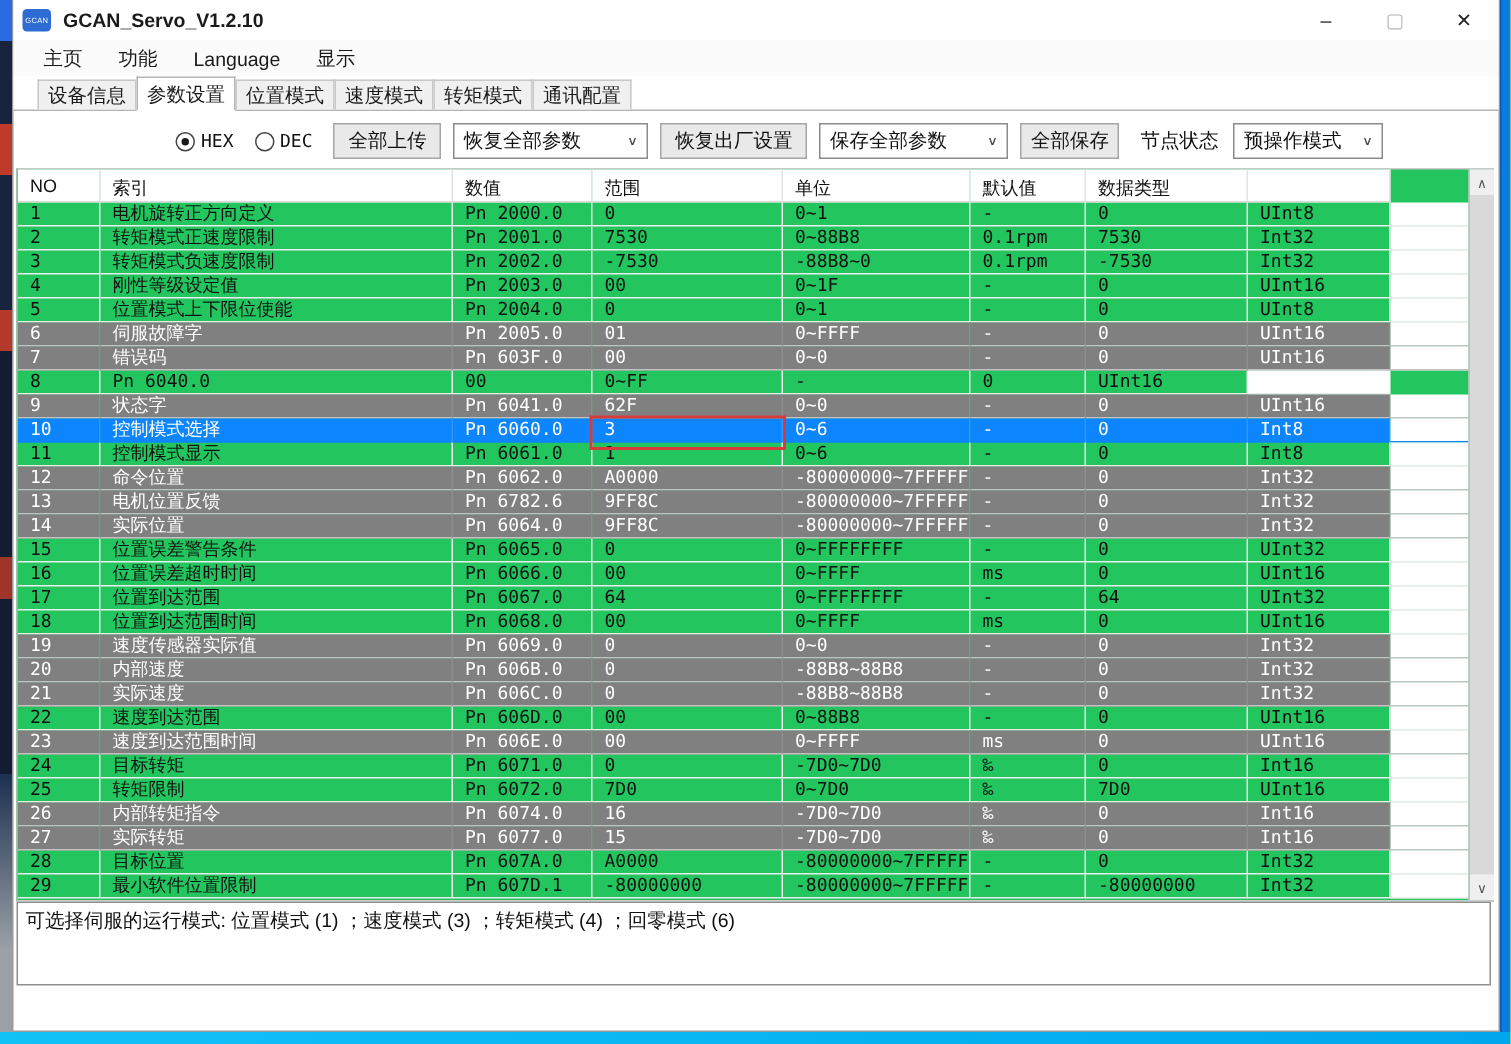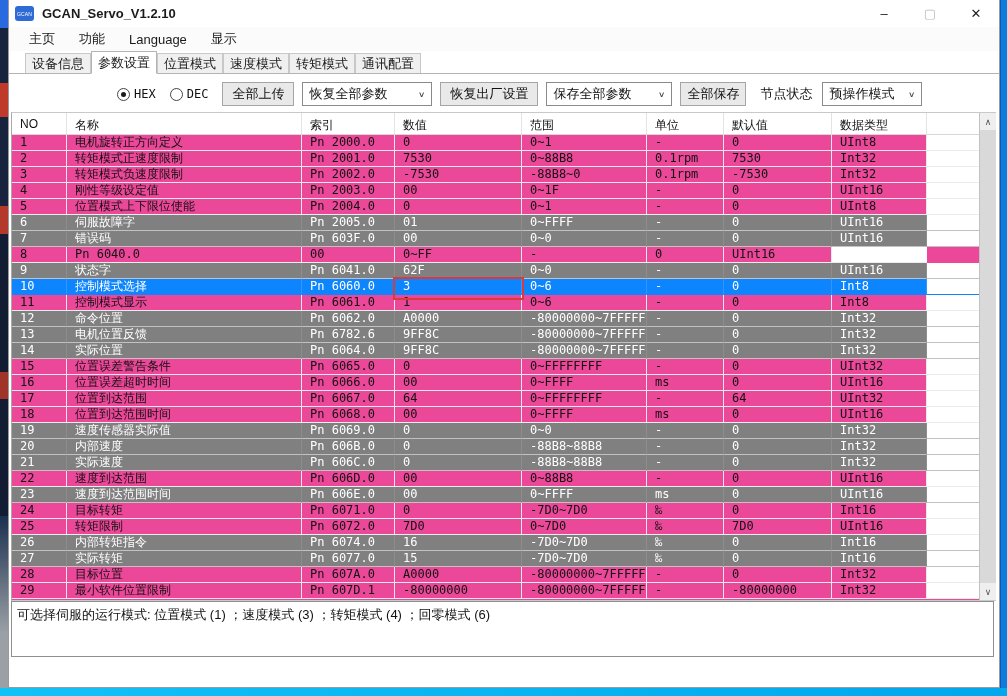--- a/index.html
+++ b/index.html
@@ -42,21 +42,21 @@
   .btn-factory { width:98px; }
   .btn-saveall { width:66px; }
   .tb-select { height:24px; background:#fff; border:1px solid #8a8a8a; font-size:13px; color:#111; display:flex; align-items:center; padding:0 6px; margin-right:8px; }
   .sel-restore { width:130px; }
   .sel-save { width:126px; }
   .sel-node { width:100px; }
   .chev { margin-left:auto; font-size:10px; color:#444; transform:scaleY(.8); }
   .node-label { font-size:13px; color:#111; margin:0 10px 0 6px; }
 
   
-  .table-wrap { position:absolute; left:2px; top:112px; width:985px; height:489px; background:#ec4899; border-left:1px solid #a9a9a9; border-top:1px solid #c9c9c9; border-bottom:1px solid #c9c9c9; }
+  .table-wrap { position:absolute; left:2px; top:112px; width:985px; height:489px; background:#22c55e; border-left:1px solid #a9a9a9; border-top:1px solid #c9c9c9; border-bottom:1px solid #c9c9c9; }
   .grid-row { display:grid; grid-template-columns:55px 235px 93px 127px 125px 77px 108px 95px 1fr; }
   .thead { height:22px; }
   .th { font-size:12px; color:#111; padding:4px 0 0 8px; border-right:1px solid #e3e3e3; border-bottom:1px solid #d8d8d8; background:#fff; white-space:nowrap; overflow:hidden; }
   .tbody { position:absolute; top:22px; left:0; right:17px; }
   .trow { height:16px; }
   .td { font-size:12px; line-height:15px; padding-left:8px; border-right:1px solid #e9e9e9; border-bottom:1px solid #ececec; color:#111; white-space:nowrap; overflow:hidden; font-family:"DejaVu Sans Mono", monospace; }
   .td.cjk { font-family:"Liberation Sans", sans-serif; }
   .trow.gray .td { background:#808080; color:#ffffff; border-right-color:#8d8d8d; border-bottom-color:#c2c2c2; }
   .trow.selected .td { background:#0c85ff; color:#ffffff; border-right-color:#2f97ff; border-bottom-color:#0c85ff; }
   .trow .td.filler { background:#ffffff !important; border-right:none; }
@@ -132,21 +132,20 @@
     <span class="node-label">节点状态</span>
     <div class="tb-select sel-node">
       <span>预操作模式</span>
       <span class="chev">∨</span>
     </div>
   </div>
 
   <div class="table-wrap">
     <div class="thead grid-row">
         <div class="th">NO</div>
-        <div class="th">名称</div>
         <div class="th">索引</div>
         <div class="th">数值</div>
         <div class="th">范围</div>
         <div class="th">单位</div>
         <div class="th">默认值</div>
         <div class="th">数据类型</div>
         <div class="th"></div>
       </div>
     <div class="tbody">
         <div class="trow grid-row white">

